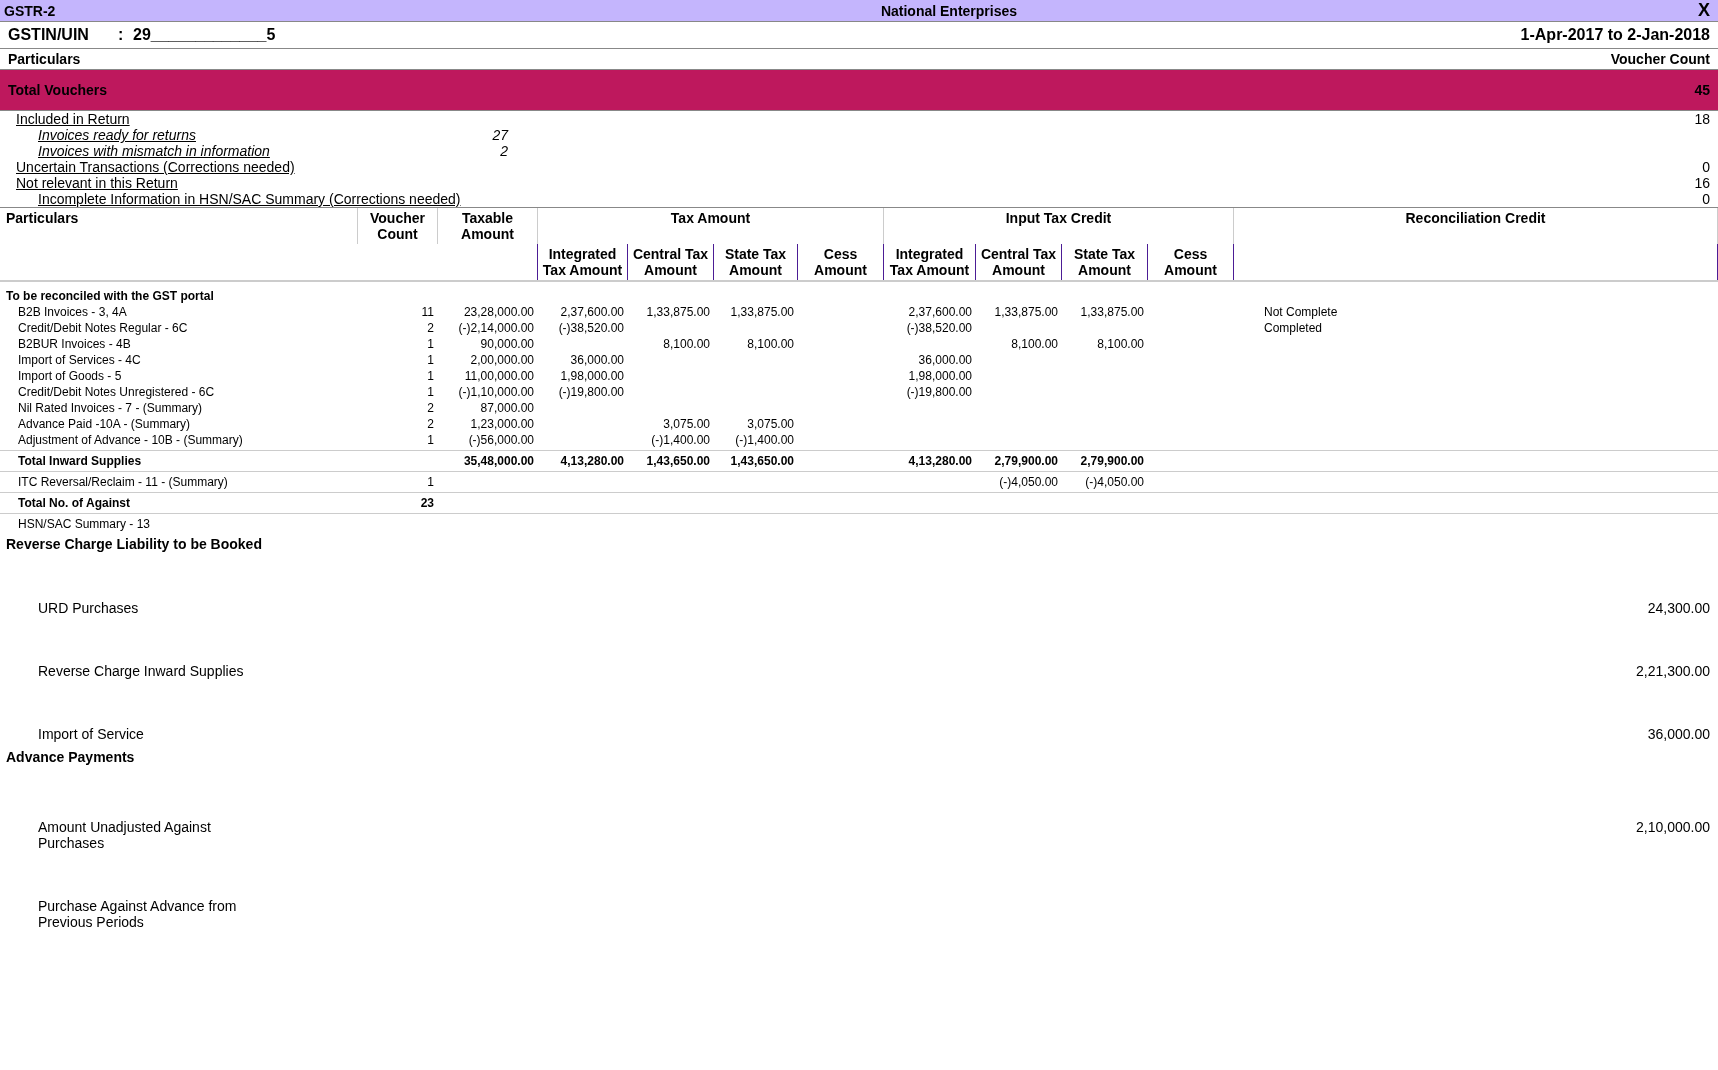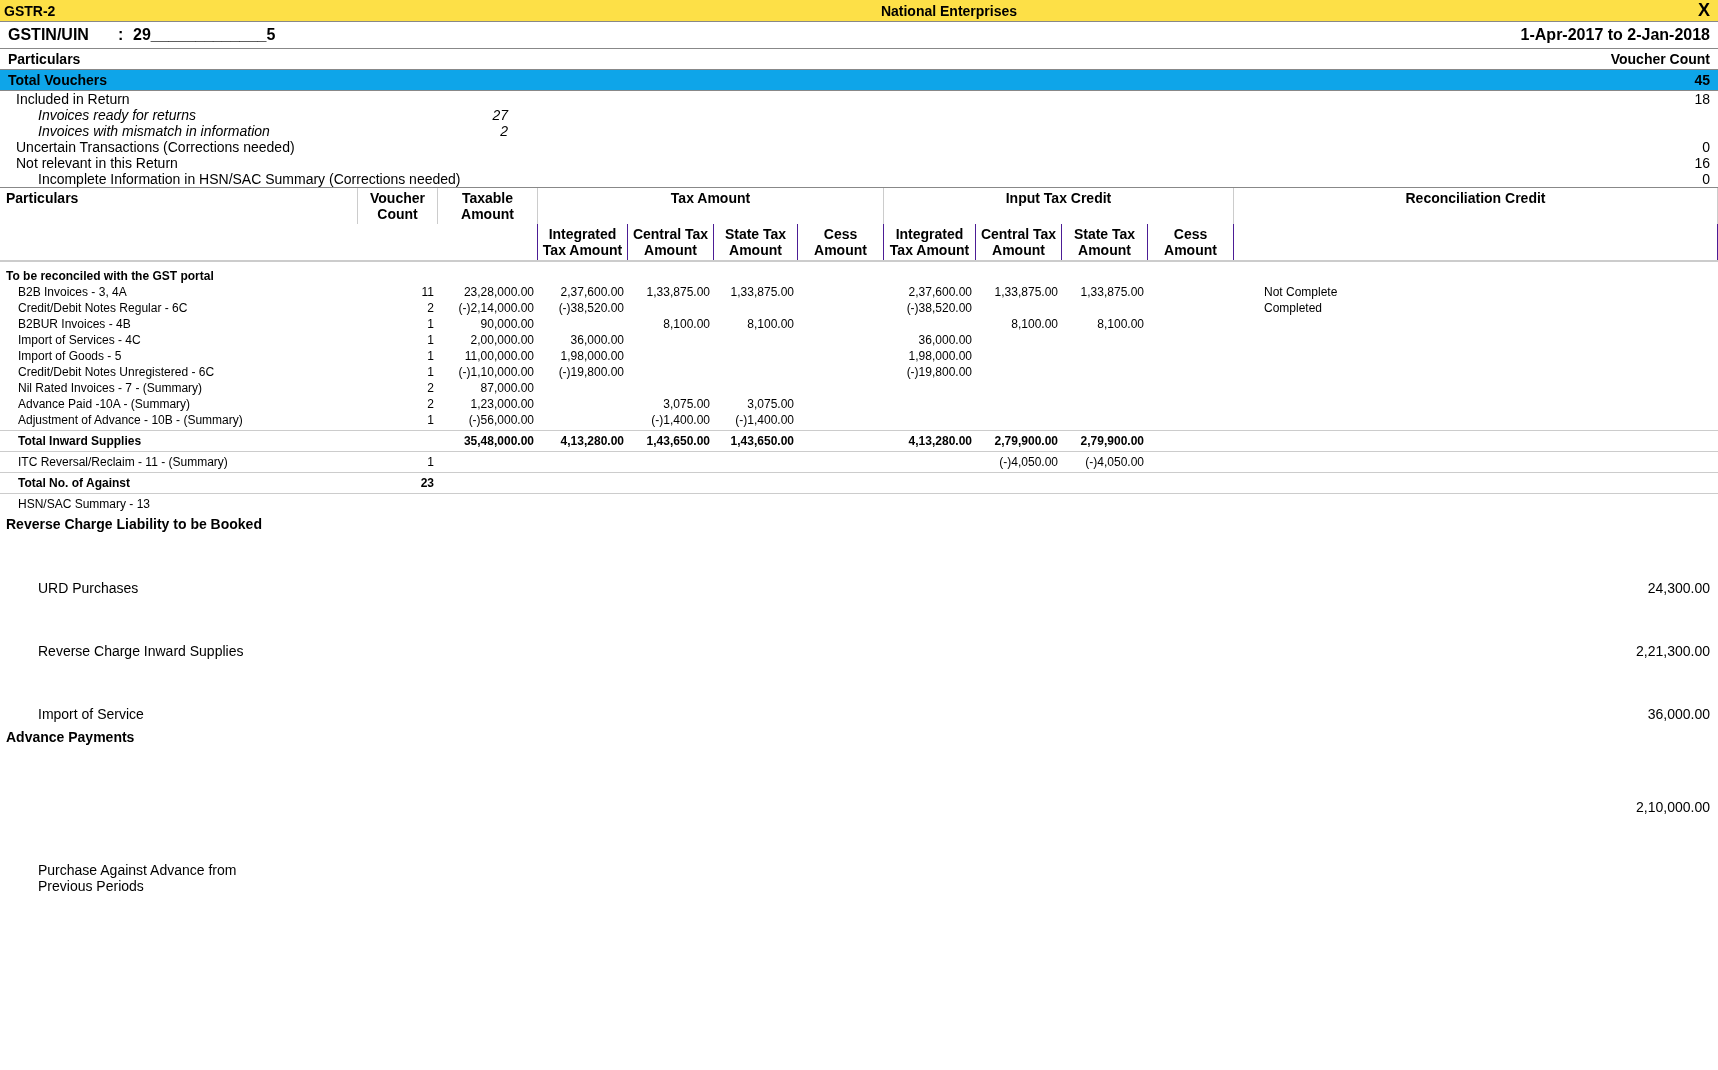--- a/index.html
+++ b/index.html
@@ -1,31 +1,31 @@
 <!DOCTYPE html>
 <html><head>
 <meta charset="utf-8">
 <style>
 * { margin: 0; padding: 0; box-sizing: border-box; }
 body { font-family: Arial, sans-serif; font-size: 14px; background: #fff; color: #000; }
-.titlebar { background: #fde047; display: flex; align-items: center; height: 22px; padding: 0 4px; border-bottom: 1px solid #888; }
+.titlebar { background: #c4b5fd; display: flex; align-items: center; height: 22px; padding: 0 4px; border-bottom: 1px solid #888; }
 .titlebar-left { font-weight: bold; width: 200px; }
 .titlebar-center { flex: 1; text-align: center; font-weight: bold; }
 .titlebar-close { font-weight: bold; font-size: 18px; cursor: pointer; padding: 0 4px; }
 .header-row { display: flex; padding: 4px 8px; font-size: 16px; font-weight: bold; }
 .header-row .gstin-label { width: 110px; }
 .header-row .colon { width: 15px; }
 .header-row .gstin-val { flex: 1; }
 .header-row .period { }
 .summary-header { display: flex; padding: 2px 8px; font-weight: bold; border-top: 1px solid #888; border-bottom: 1px solid #888; }
 .summary-header .left { flex: 1; }
-.total-row { display: flex; padding: 2px 8px; background: #0ea5e9; font-weight: bold; border-bottom: 1px solid #888; }
+.total-row { display: flex; padding: 12px 8px; background: #be185d; font-weight: bold; border-bottom: 1px solid #888; }
 .total-row .left { flex: 1; }
 .summary-line { display: flex; padding: 0px 8px; }
-.summary-line .label { padding-left: 8px; }
+.summary-line .label { padding-left: 8px; text-decoration: underline; }
 .summary-line .label.sub { padding-left: 30px; font-style: italic; }
 .summary-line .subcount { width: 80px; text-align: right; font-style: italic; }
 .summary-line .spacer { flex: 1; }
 .summary-line .rightcount { text-align: right; min-width: 40px; }
 
 .grid-wrap { border-top: 1px solid #888; }
 .grid-head { display: flex; font-weight: bold; }
 .grid-head .col { border-right: 1px solid #ccc; padding: 2px 4px; text-align: center; }
 .col-part { width: 358px; text-align: left !important; }
 .col-vc { width: 80px; }
@@ -355,20 +355,21 @@
       <div class="flabel">Import of Service</div>
       <div class="fspacer"></div>
       <div class="fval">36,000.00</div>
     </div>
   </div>
 
   <div class="footer-block">
     <div class="footer-heading">Advance Payments</div>
     <div class="data-spacer"></div>
     <div class="footer-row">
+      <div class="flabel" style="width:260px">Amount Unadjusted Against Purchases</div>
       <div class="fspacer"></div>
       <div class="fval">2,10,000.00</div>
     </div>
     <div class="footer-row">
       <div class="flabel" style="width:260px">Purchase Against Advance from Previous Periods</div>
       <div class="fspacer"></div>
     </div>
   </div>
 
 </div>

